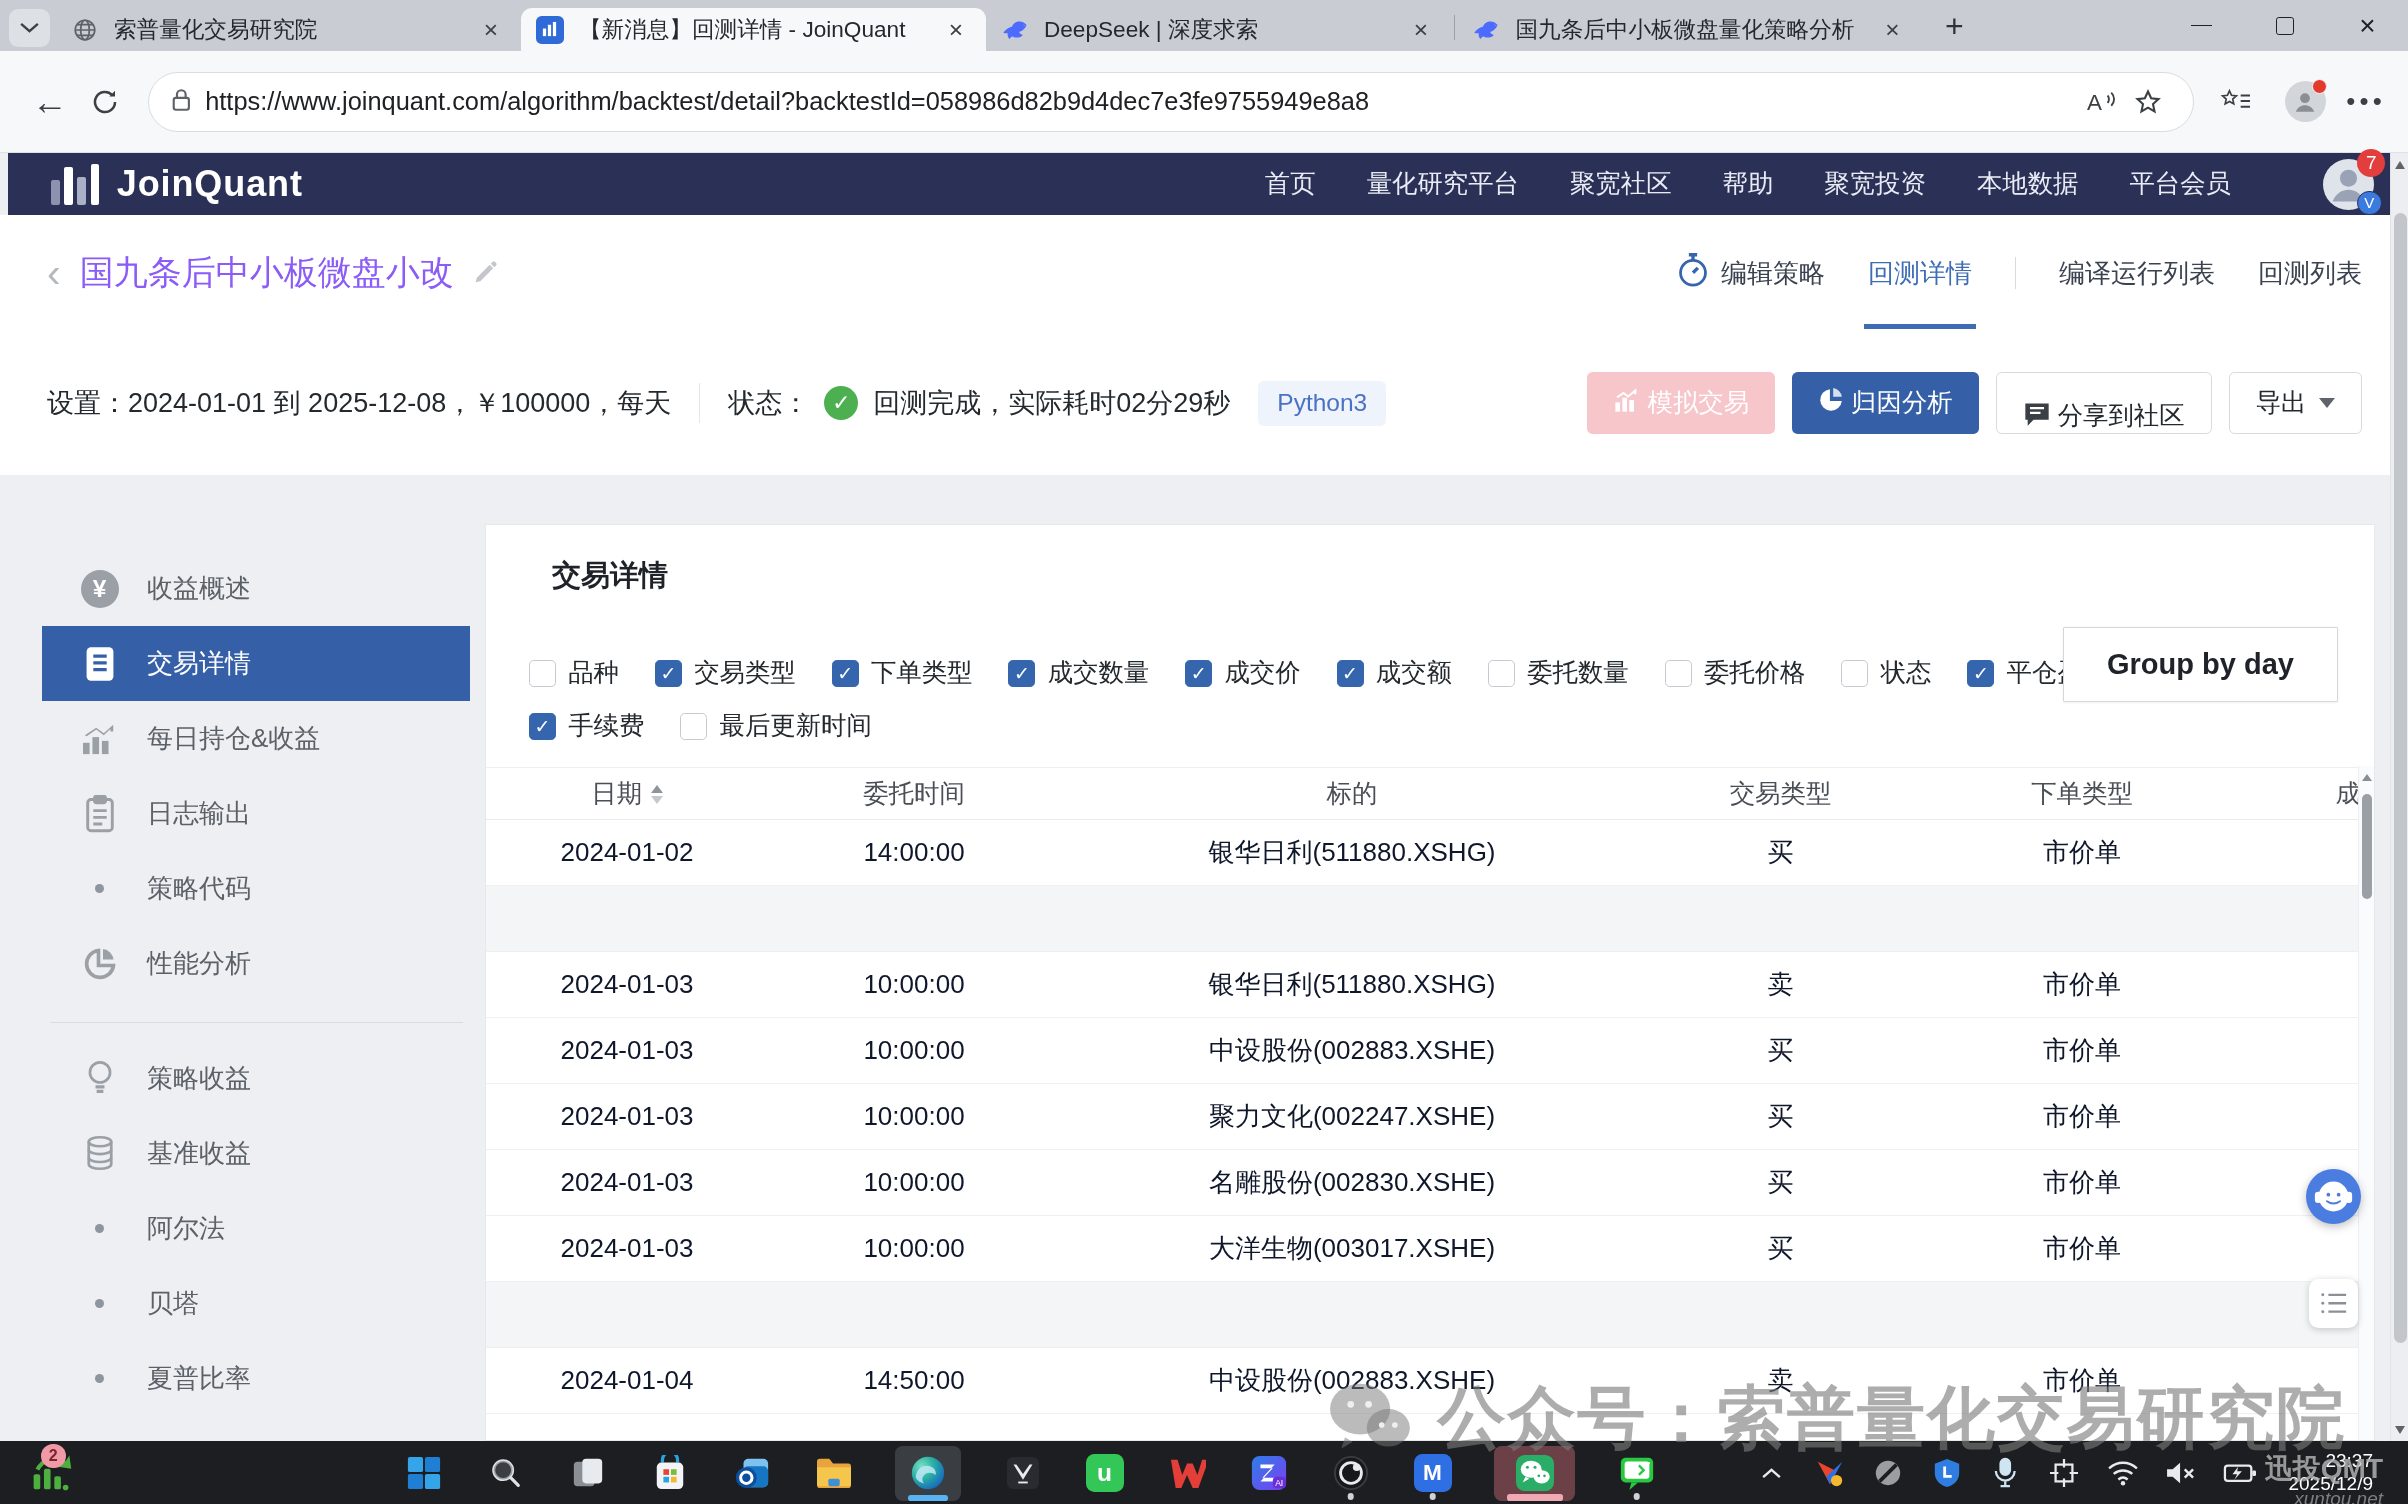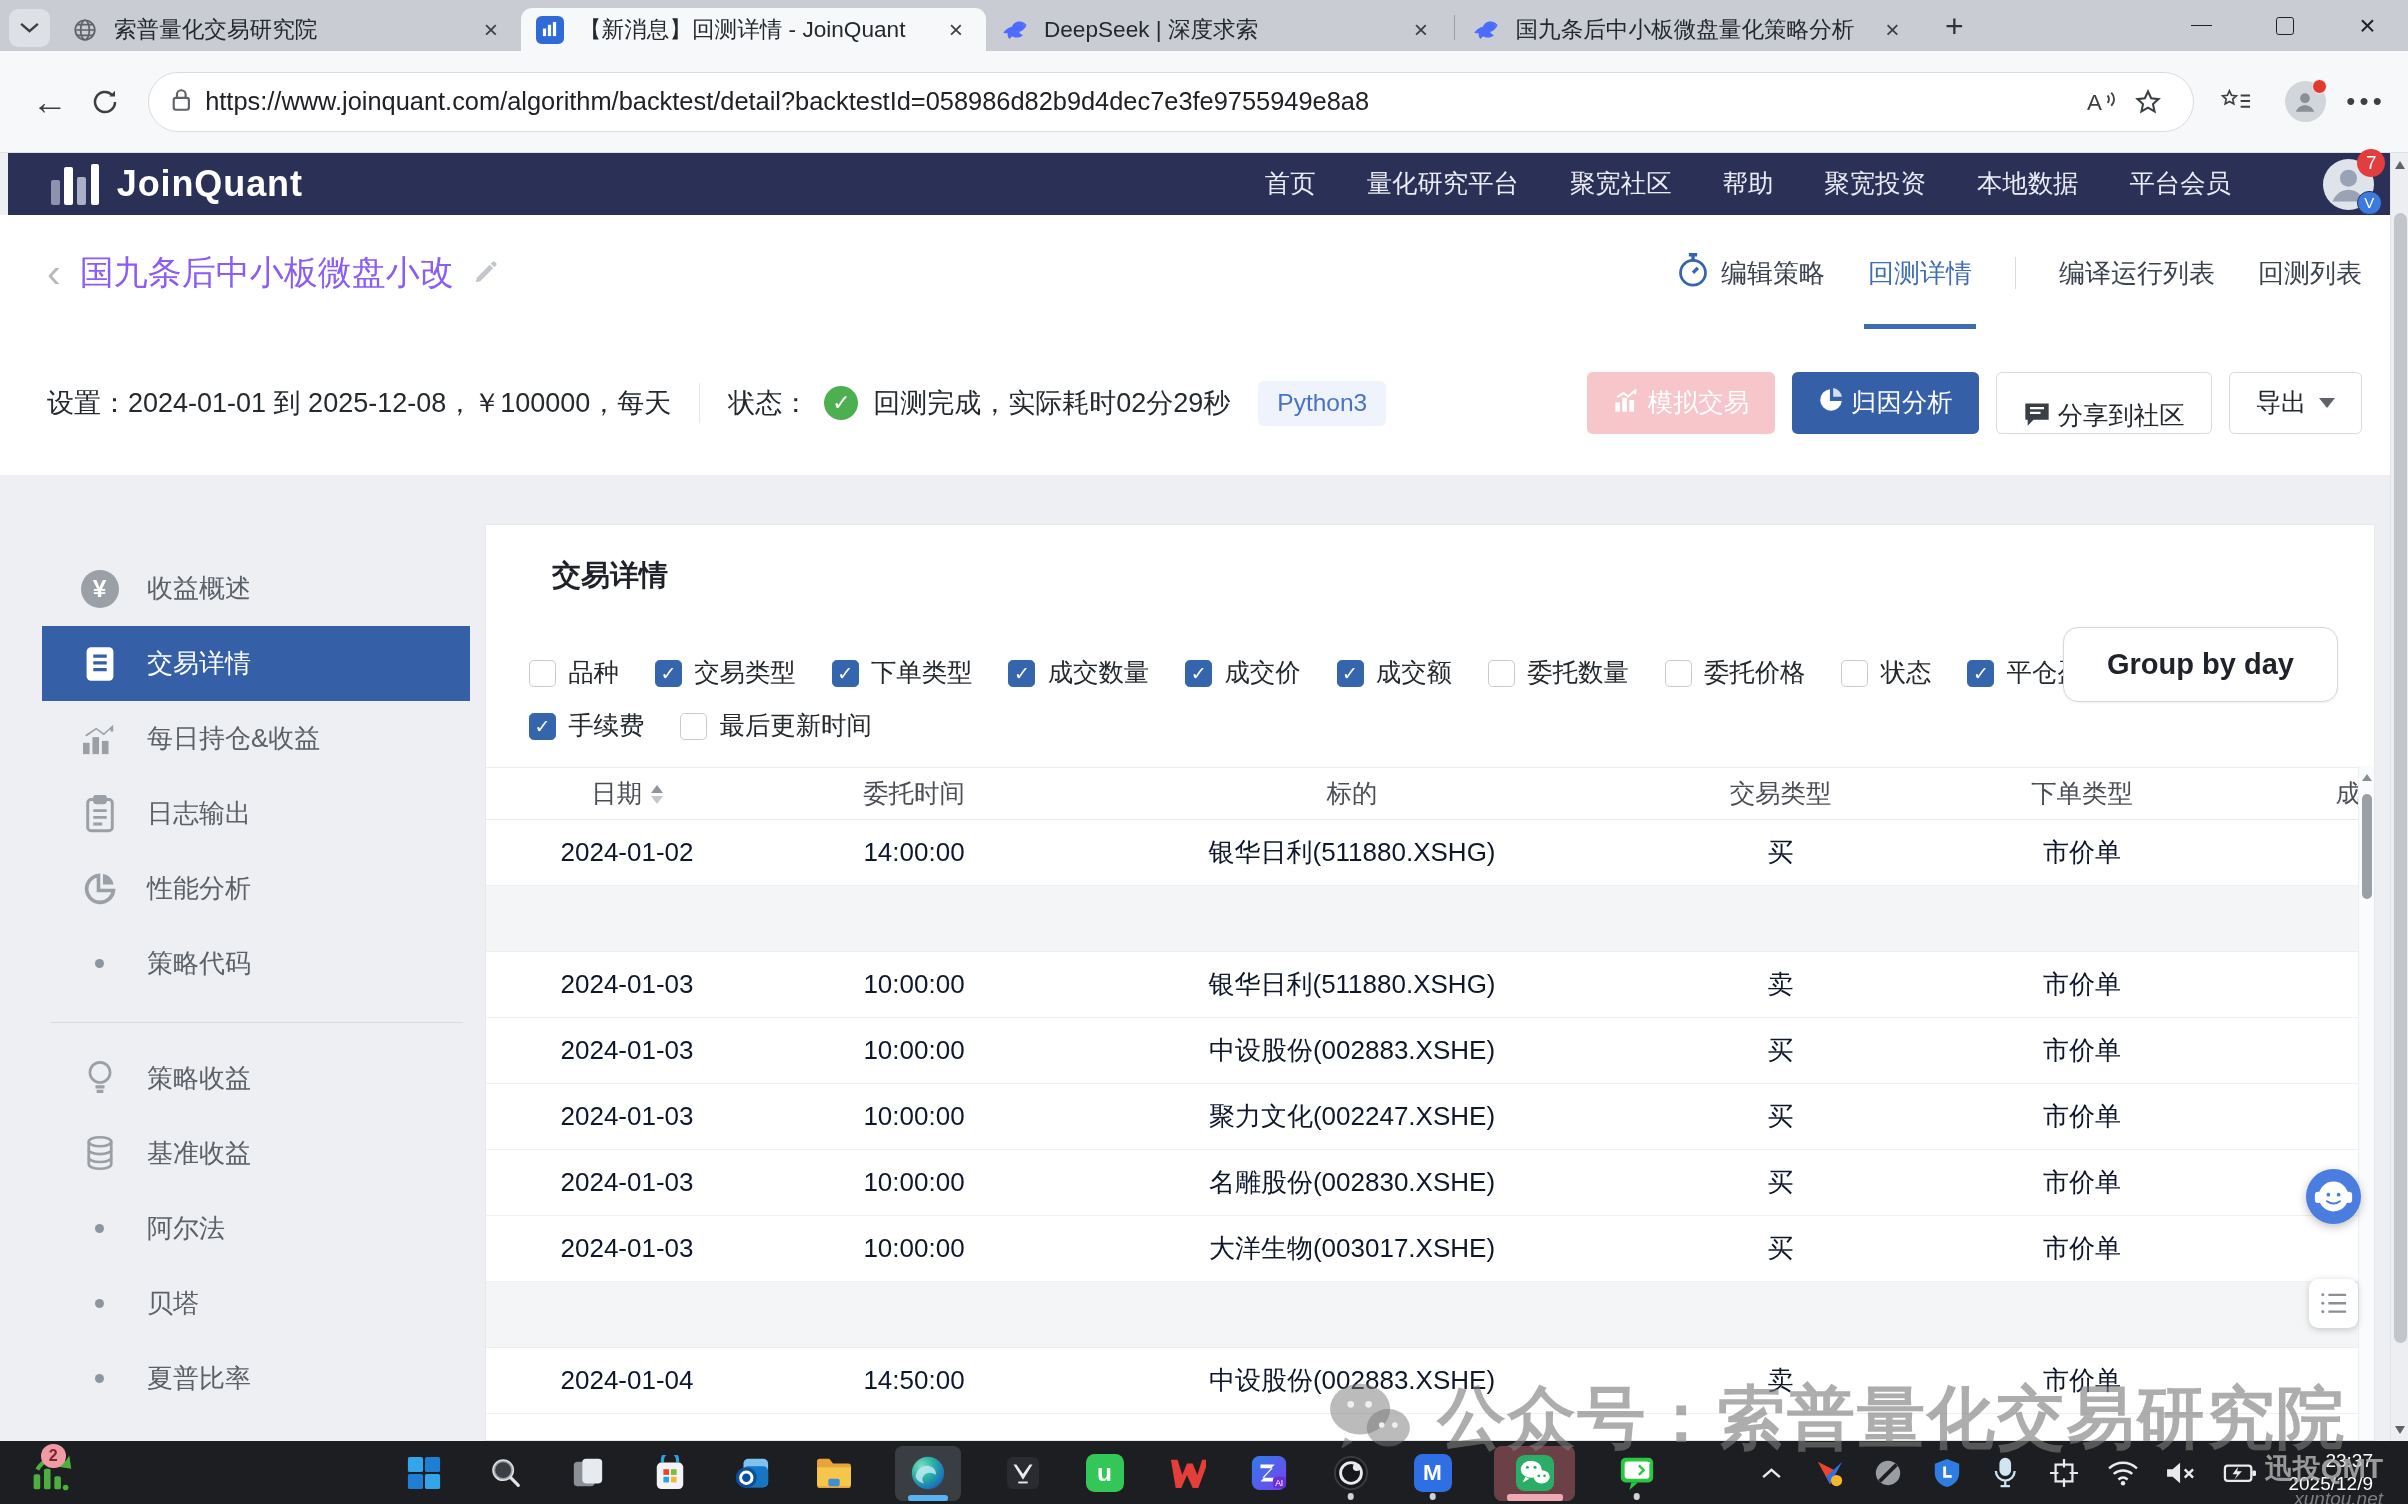--- a/index.html
+++ b/index.html
@@ -88,21 +88,21 @@
   
   .panel{position:absolute;left:485px;top:48px;right:34px;bottom:0;background:#fff;border:0.9px solid #e6e8ea;overflow:hidden;}
   .panel-h{padding:32px 0 0 66px;font-size:29px;line-height:36px;font-weight:bold;color:#1f2329;}
   .filters{margin:60px 0 0 43px;}
   .filter-row{display:flex;align-items:center;height:40px;}
   .filter-row + .filter-row{margin-top:13px;}
   .filter{display:flex;align-items:center;margin-right:36px;font-size:25.4px;color:#24292e;gap:12.2px;cursor:pointer;white-space:nowrap;}
   .cb{width:27px;height:27px;border:1.9px solid #c6cad0;border-radius:4.7px;background:#fff;flex:none;display:flex;align-items:center;justify-content:center;}
   .cb.on{background:#3565ad;border-color:#3565ad;}
   .cb.on::after{content:"✓";color:#fff;font-size:19px;font-weight:bold;}
-  .groupbtn{position:absolute;top:102px;right:36px;width:275px;height:75px;border:0.9px solid #d5d8db;border-radius:15px;background:#fff;box-shadow:0 0.9px 2.8px rgba(0,0,0,.06);display:flex;align-items:center;justify-content:center;font-size:29px;font-weight:bold;color:#1f2329;cursor:pointer;margin-left:32px;}
+  .groupbtn{position:absolute;top:102px;right:36px;width:275px;height:75px;border:0.9px solid #d5d8db;border-radius:1px;background:#fff;box-shadow:0 0.9px 2.8px rgba(0,0,0,.06);display:flex;align-items:center;justify-content:center;font-size:29px;font-weight:bold;color:#1f2329;cursor:pointer;margin-left:32px;}
 
   .ttable{margin-top:21px;}
   .tgrid{display:grid;grid-template-columns:282px 292px 584px 273px 330px 1fr;align-items:center;}
   .thead{height:53px;color:#4a4f55;font-size:25.4px;border-top:0.9px solid #eceef0;border-bottom:0.9px solid #e9ebed;}
   .trow{height:66px;font-size:26px;color:#0f172a;border-bottom:0.9px solid #eef0f2;background:#fff;}
   .tgap{height:66px;background:#f3f5f7;border-bottom:0.9px solid #eceef0;}
   .tc{text-align:center;white-space:nowrap;overflow:hidden;}
   .c6{text-align:right;padding-right:13px;}
   .sortwrap{display:inline-flex;flex-direction:column;gap:2.8px;margin-left:8.5px;vertical-align:middle;}
   .tri-up{width:0;height:0;border-left:6.6px solid transparent;border-right:6.6px solid transparent;border-bottom:8.5px solid #8f959b;}
@@ -399,32 +399,32 @@
         <svg width="32" height="38" viewBox="0 0 28 34" fill="none" stroke="#9aa0a6" stroke-width="2.6">
             <rect x="3" y="4" width="22" height="28" rx="3"></rect>
             <rect x="9" y="1" width="10" height="6" rx="2" fill="#9aa0a6"></rect>
             <path d="M8 14h12M8 20h12M8 26h8"></path>
           </svg>
       </span>
       <span>日志输出</span>
     </div>
     <div class="side-item">
       <span class="side-ic">
+          <span class="side-dot"></span>
+        </span>
+      <span>策略代码</span>
+    </div>
+    <div class="side-item">
+      <span class="side-ic">
         <svg width="36" height="36" viewBox="0 0 24 24" fill="none" stroke="#9aa0a6" stroke-width="2.4">
             <path d="M11 3a9 9 0 1 0 10 10H11z"></path>
             <path d="M14 2a8 8 0 0 1 7 7h-7z" fill="#9aa0a6" stroke="none"></path>
           </svg>
       </span>
       <span>性能分析</span>
-    </div>
-    <div class="side-item">
-      <span class="side-ic">
-          <span class="side-dot"></span>
-        </span>
-      <span>策略代码</span>
     </div>
     <div class="side-divider"></div>
     <div class="side-item">
       <span class="side-ic">
         <svg width="30" height="38" viewBox="0 0 26 34" fill="none" stroke="#9aa0a6" stroke-width="2.4">
             <circle cx="13" cy="12" r="9"></circle>
             <path d="M9 25h8M10 29h6" stroke-width="3"></path>
           </svg>
       </span>
       <span>策略收益</span>

